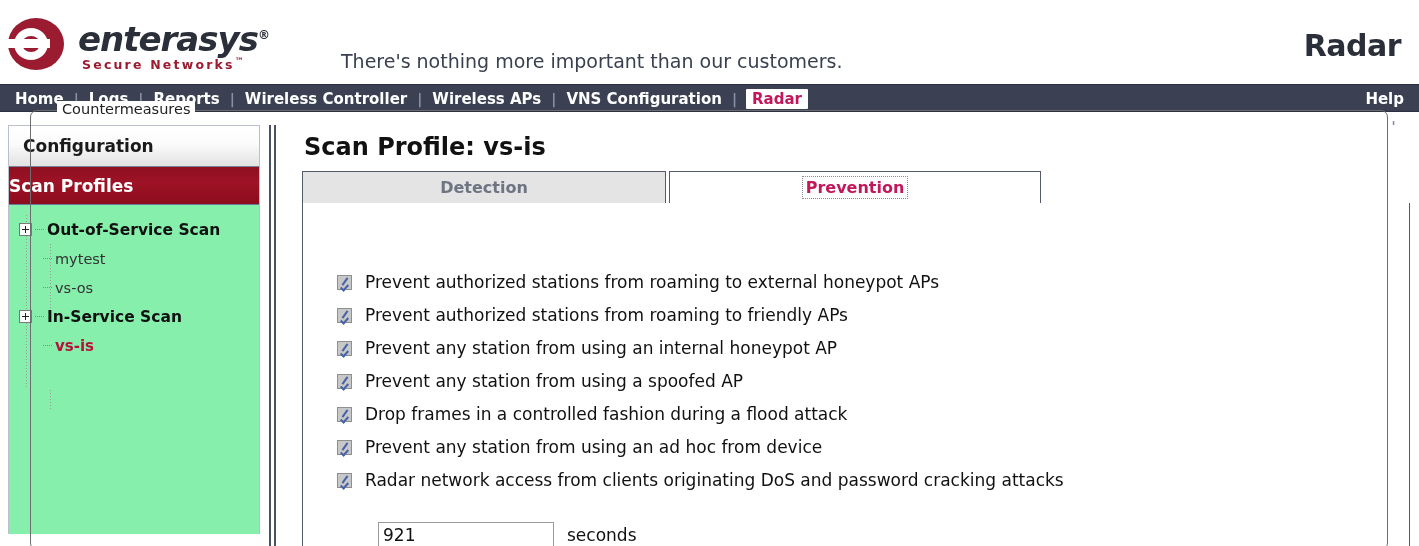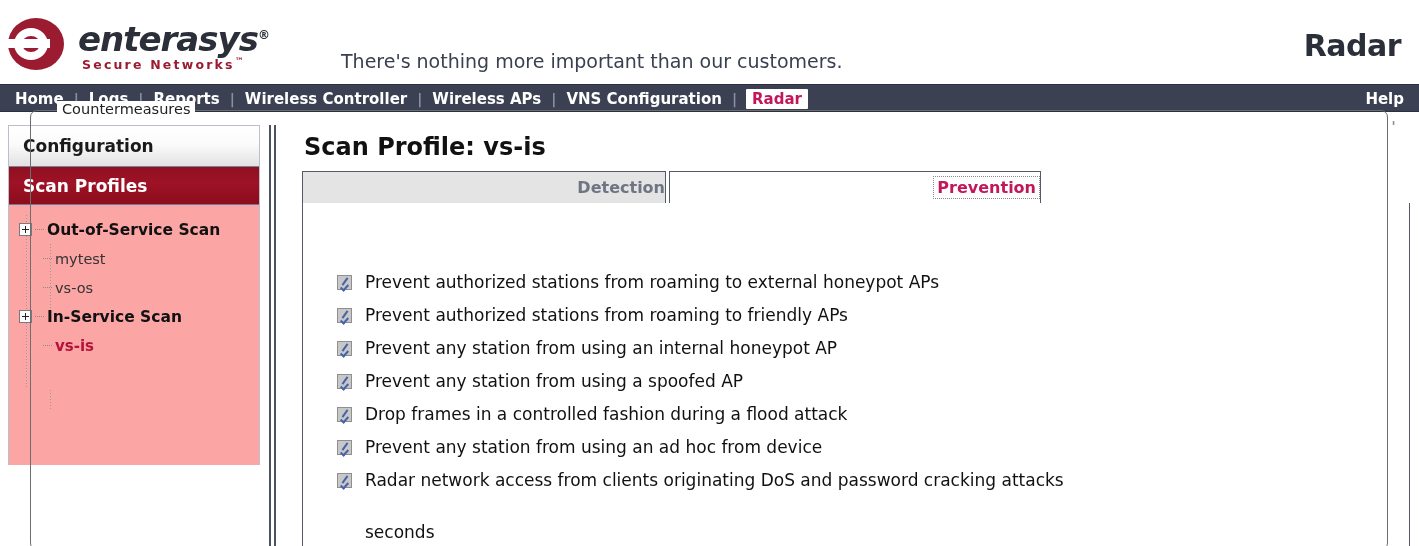--- a/index.html
+++ b/index.html
@@ -84,39 +84,38 @@
     color:#8a90a4; font-size:14px; font-weight:bold;
     padding:0 9px; line-height:28px;
   }
   .nav-item.active {
     background:#ffffff; color:#c2185b;
     padding:1px 6px; line-height:normal; border-radius:1px;
   }
 
   
   .sidebar {
-    position:absolute; left:8px; top:125px; width:252px; height:340px;
-    background:#fca5a5;
+    position:absolute; left:8px; top:125px; width:252px; height:409px;
+    background:#86efac;
     border:1px solid #b9c0cc;
     border-bottom:none;
   }
   .sidebar-title {
     height:41px; width:100%;
     background:linear-gradient(to bottom,#ffffff 0%,#fbfbfb 45%,#e2e2e2 100%);
     border-bottom:1px solid #7a8297;
     display:flex; align-items:center;
     padding-left:14px;
     font-size:17px; font-weight:bold; color:#1a1a1a;
   }
   .sidebar-section {
     height:38px; width:100%;
     background:linear-gradient(to bottom,#8e1020 0%,#9e1226 42%,#8c0d1d 100%);
     border-bottom:1px solid #6a7b9d;
     display:flex; align-items:center;
-    padding-left:14px;
     font-size:17px; font-weight:bold; color:#ffffff;
   }
   .tree { padding:10px 0 0 0; position:relative; }
   .tree-node {
     display:flex; align-items:center; height:29px;
     position:relative; padding-left:10px;
   }
   .expander {
     width:13px; height:13px; flex:0 0 13px;
     border:1px solid #7a7a7a; background:#fdfdfd;
@@ -176,21 +175,21 @@
   .page-title {
     position:absolute; left:12px; top:8px;
     font-size:24px; font-weight:bold; color:#111;
   }
 
   .tabstrip {
     position:absolute; left:10px; top:46px; width:1108px; height:33px;
     display:flex;
   }
   .tab {
-    height:33px; display:flex; align-items:center; justify-content:flex-end;
+    height:33px; display:flex; align-items:center; justify-content:center;
     font-size:16px; font-weight:bold;
     border:1px solid #555b66;
     background:#e4e4e4; color:#6e7482;
     margin-right:3px;
     position:relative;
   }
   .tab:last-child { margin-right:0; }
   .tab.active {
     background:#ffffff; color:#c2185b;
     border-bottom:1px solid #ffffff;
@@ -388,16 +387,17 @@
   <div class="cmrow" style="top:437px; left:337px;">
     <span class="cbx"></span>
     <span class="cmlabel">Prevent any station from using an ad hoc from device</span>
   </div>
   <div class="cmrow" style="top:470px; left:337px;">
     <span class="cbx"></span>
     <span class="cmlabel">Radar network access from clients originating DoS and password cracking attacks</span>
   </div>
 
   <div class="subrow" style="top:522px; left:337px;">
+    <input class="sec-input" type="text" value="921" style="">
     <span class="cmlabel">seconds</span>
   </div>
 
 </div>
 
 </body></html>

